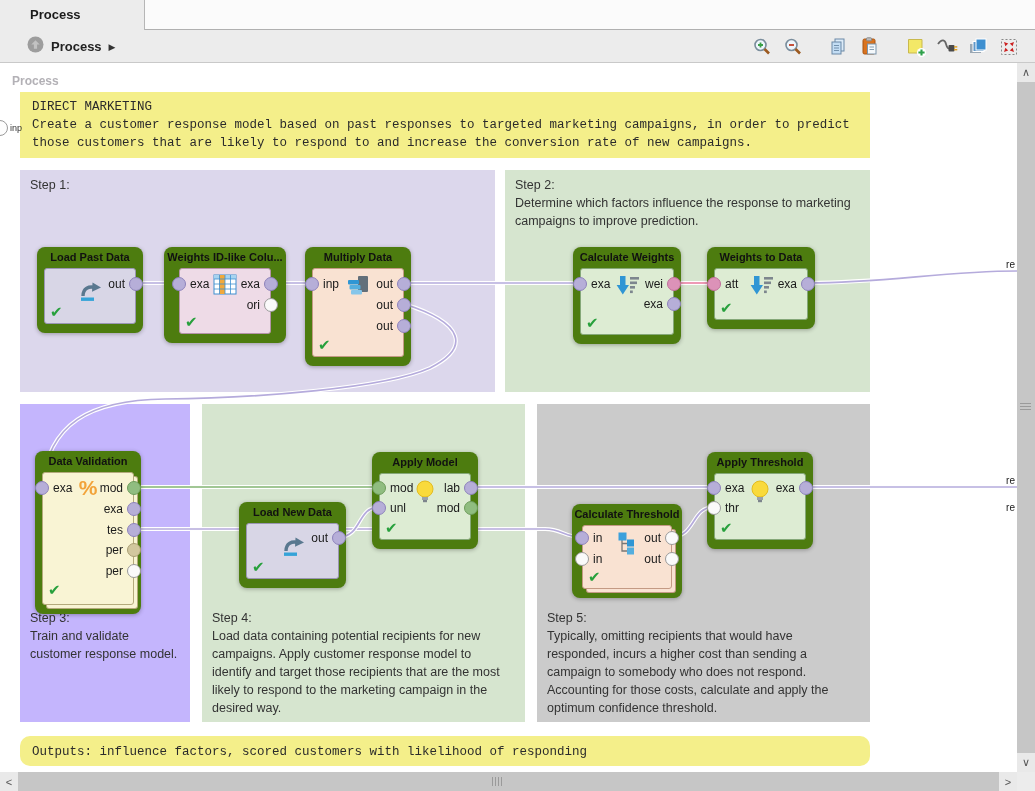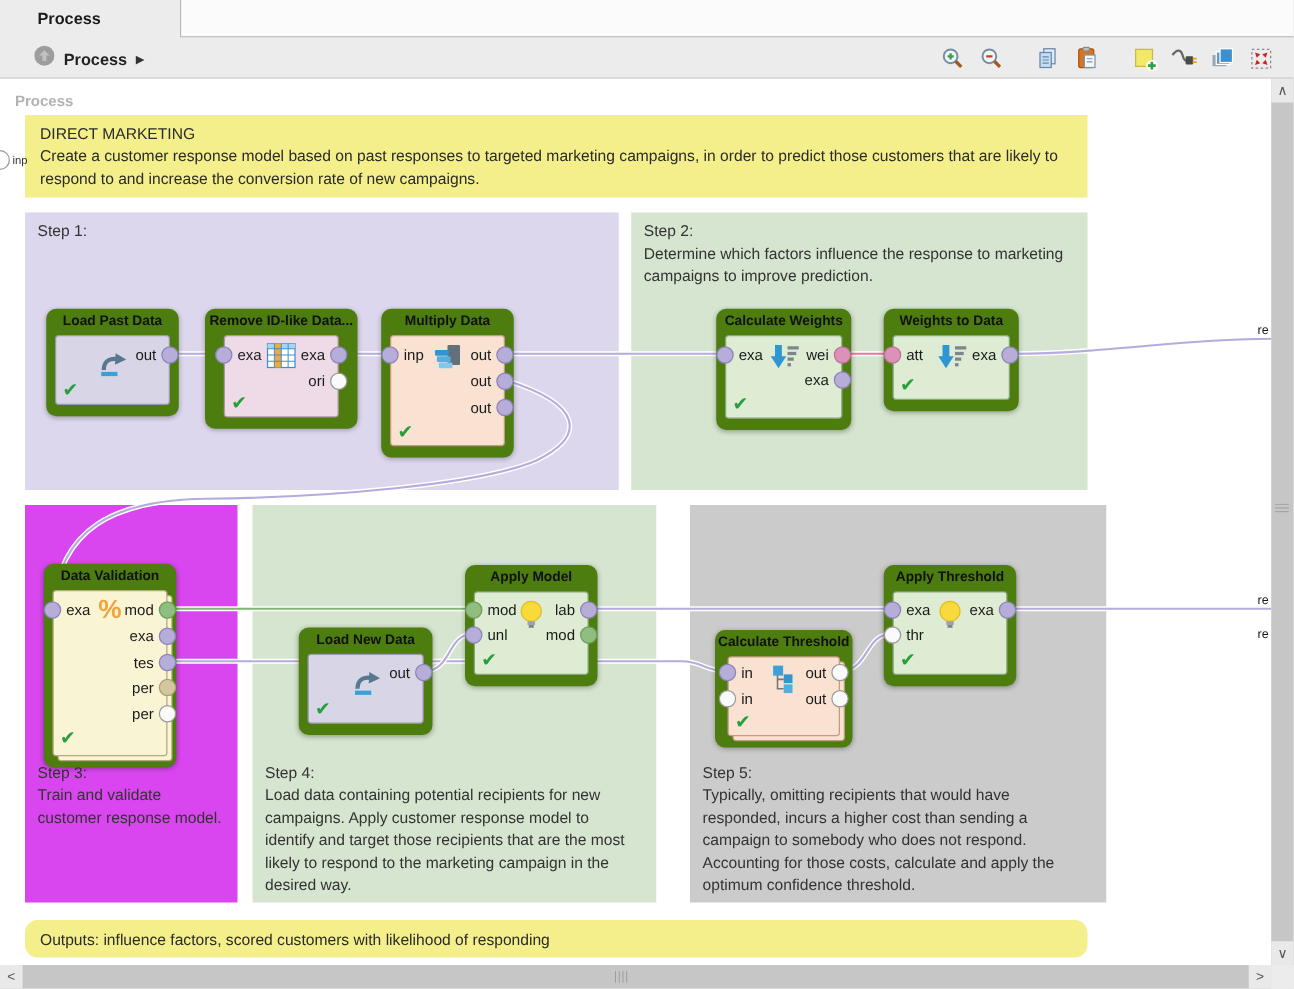--- a/index.html
+++ b/index.html
@@ -16,31 +16,31 @@
   .crumb .lbl{font-size:13px;font-weight:bold;color:#222;}
   .crumb .arr{font-size:9px;color:#333;margin-top:1px;}
   .tb-icons{position:absolute;right:14px;top:5px;display:flex;align-items:center;}
   .tbtn{width:24px;height:24px;display:flex;align-items:center;justify-content:center;}
   .gap-s{margin-left:7px;} .gap-l{margin-left:22px;}
 
   
   #canvas{position:absolute;left:0;top:63px;width:1017px;height:709px;background:#ffffff;overflow:hidden;}
   #watermark{position:absolute;left:12px;top:11px;font-size:12px;font-weight:bold;color:#b3b1b6;}
 
-  .note{position:absolute;background:#f4ef8a;color:#2b2b2b;font-size:12.5px;line-height:18px;padding:6px 12px;box-sizing:border-box;}
+  .note{position:absolute;background:#f4ef8a;color:#2b2b2b;font-size:12.5px;line-height:18px;padding:6px 12px;box-sizing:border-box;font-family:Liberation Mono, monospace;}
   #note-top{left:20px;top:29px;width:850px;height:66px;}
   #note-out{left:20px;top:673px;width:850px;height:30px;padding-top:7px;border-radius:10px;}
 
   .panel{position:absolute;font-size:12.5px;line-height:18px;color:#333;}
   .ptxt{position:absolute;left:10px;right:12px;}
   #p1{left:20px;top:107px;width:475px;height:222px;background:#dcd7ec;}
   #p2{left:505px;top:107px;width:365px;height:222px;background:#d6e5cf;}
-  #p3{left:20px;top:341px;width:170px;height:318px;background:#d946ef;}
+  #p3{left:20px;top:341px;width:170px;height:318px;background:#c4b5fd;}
   #p4{left:202px;top:341px;width:323px;height:318px;background:#d6e5cf;}
-  #p5{left:537px;top:341px;width:333px;height:318px;background:#cbcbcb;margin-left:15px;}
+  #p5{left:537px;top:341px;width:333px;height:318px;background:#cbcbcb;}
   #p1 .ptxt,#p2 .ptxt{top:6px;}
   #p3 .ptxt,#p4 .ptxt,#p5 .ptxt{top:205px;}
 
   
   #wires{position:absolute;left:0;top:0;z-index:2;}
   .cw{stroke:#ffffff;stroke-width:4;fill:none;}
   .cp{stroke:#b5abdc;stroke-width:1.7;fill:none;}
   .cg{stroke:#82b472;stroke-width:1.7;fill:none;}
   .ck{stroke:#e8799c;stroke-width:1.7;fill:none;}
 
@@ -252,21 +252,21 @@
               <path d="M7 17 C7 9 13 7 19 8.5" fill="none" stroke="#59788f" stroke-width="3.4"></path>
               <path d="M16.5 3.5 L25 8.5 L16 12.8 z" fill="#59788f"></path>
               <rect x="5" y="18.5" width="13" height="3.4" fill="#35a3d8"></rect>
             </svg></span>
         <span class="check">✔</span>
         <div class="pt R" style="top:8px"><span class="dot pur"></span><b>out</b></div>
       </div>
     </div>
 
     <div class="op" style="left:164px;top:184px;width:122px">
-      <div class="op-title">Remove ID-like Data...</div>
+      <div class="op-title">Weights ID-like Colu...</div>
       <div class="op-body pnk" style="width:90px;height:64px">
         <span class="op-icon"><svg width="24" height="22">
               <rect x="1" y="1" width="22" height="19" fill="#fff" stroke="#3e8fd0"></rect>
               <rect x="1" y="1" width="22" height="4" fill="#a8d4f0"></rect>
               <rect x="6.5" y="1" width="5.5" height="19" fill="#f2a93b"></rect>
               <path d="M1 5 h22 M1 10 h22 M1 15 h22 M6.5 1 v19 M12 1 v19 M17.5 1 v19" stroke="#3e8fd0" stroke-width="0.8" fill="none"></path>
             </svg></span>
         <span class="check">✔</span>
         <div class="pt L" style="top:8px"><span class="dot pur"></span><b>exa</b></div>
         <div class="pt R" style="top:8px"><span class="dot pur"></span><b>exa</b></div>

